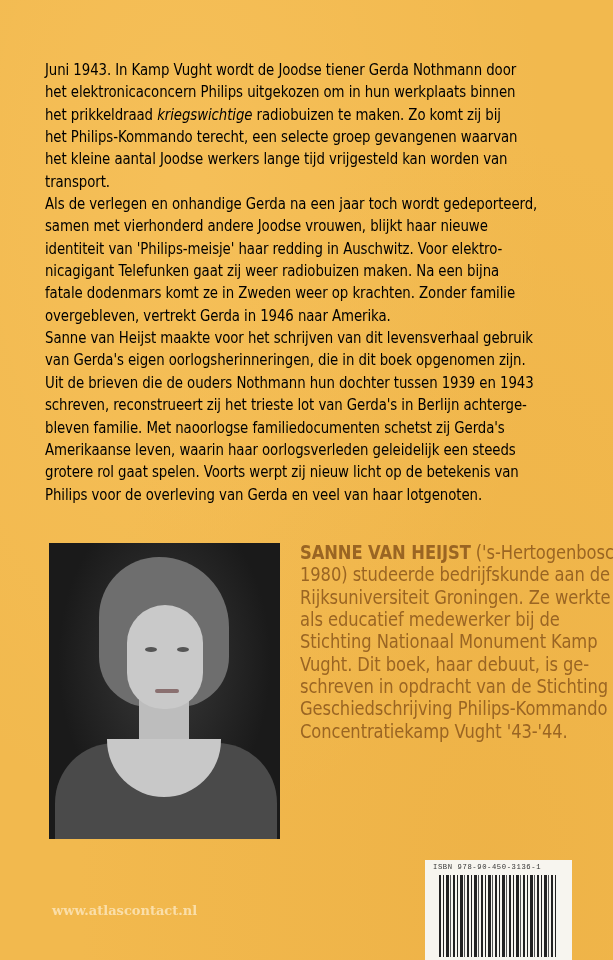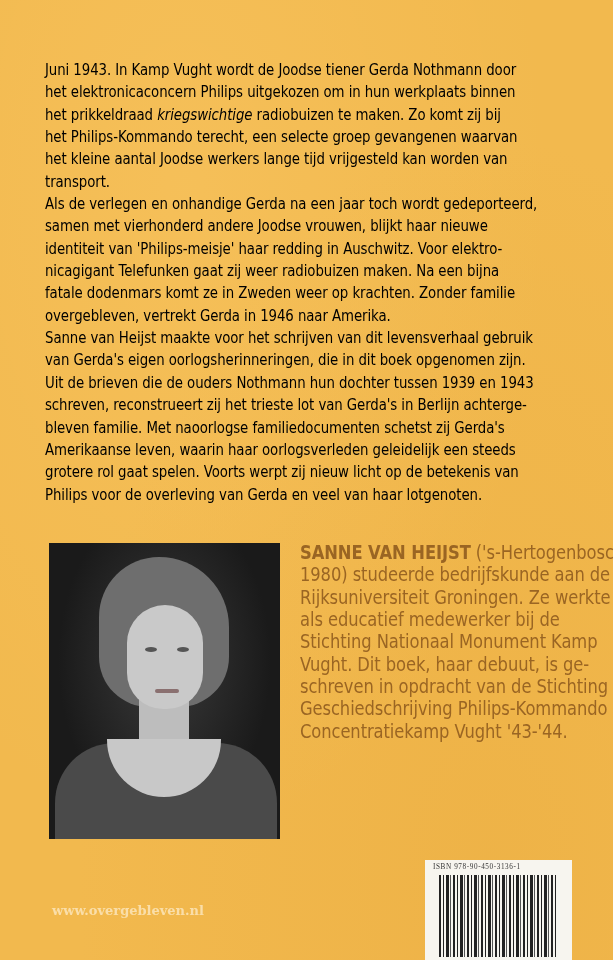--- a/index.html
+++ b/index.html
@@ -76,21 +76,21 @@
     font-size: 13px;
     line-height: 22px;
   }
   .urls .url { display: block; font-weight: bold; opacity: 0.9; }
   .barcode-box {
     position: absolute; left: 425px; top: 860px; width: 147px; height: 100px;
     background: #f7f5ef;
   }
   .isbn {
     position: absolute; left: 8px; top: 3px; width: 132px;
-    font-family: Liberation Serif, serif; font-size: 7.2px; color: #333;
+    font-family: Liberation Mono, monospace; font-size: 7.2px; color: #333;
     letter-spacing: 0.6px; white-space: nowrap;
   }
   .bars {
     position: absolute; left: 14px; top: 15px; width: 117px; height: 82px;
     background: repeating-linear-gradient(90deg,
       #222 0px, #222 2px, #f7f5ef 2px, #f7f5ef 4px,
       #222 4px, #222 5px, #f7f5ef 5px, #f7f5ef 7px,
       #222 7px, #222 10px, #f7f5ef 10px, #f7f5ef 11px,
       #555 11px, #555 12px, #f7f5ef 12px, #f7f5ef 14px);
   }
@@ -141,19 +141,19 @@
   <span class="line">Rijksuniversiteit Groningen. Ze werkte</span>
   <span class="line">als educatief medewerker bij de</span>
   <span class="line">Stichting Nationaal Monument Kamp</span>
   <span class="line">Vught. Dit boek, haar debuut, is ge-</span>
   <span class="line">schreven in opdracht van de Stichting</span>
   <span class="line">Geschiedschrijving Philips-Kommando</span>
   <span class="line">Concentratiekamp Vught '43-'44.</span>
 </div>
 
 <div class="urls">
-  <span class="url">www.overgebleven.nl</span>
+  <span class="url">www.atlascontact.nl</span>
 </div>
 
 <div class="barcode-box">
   <div class="isbn">ISBN 978-90-450-3136-1</div>
   <div class="bars"></div>
 </div>
 
 </body></html>

